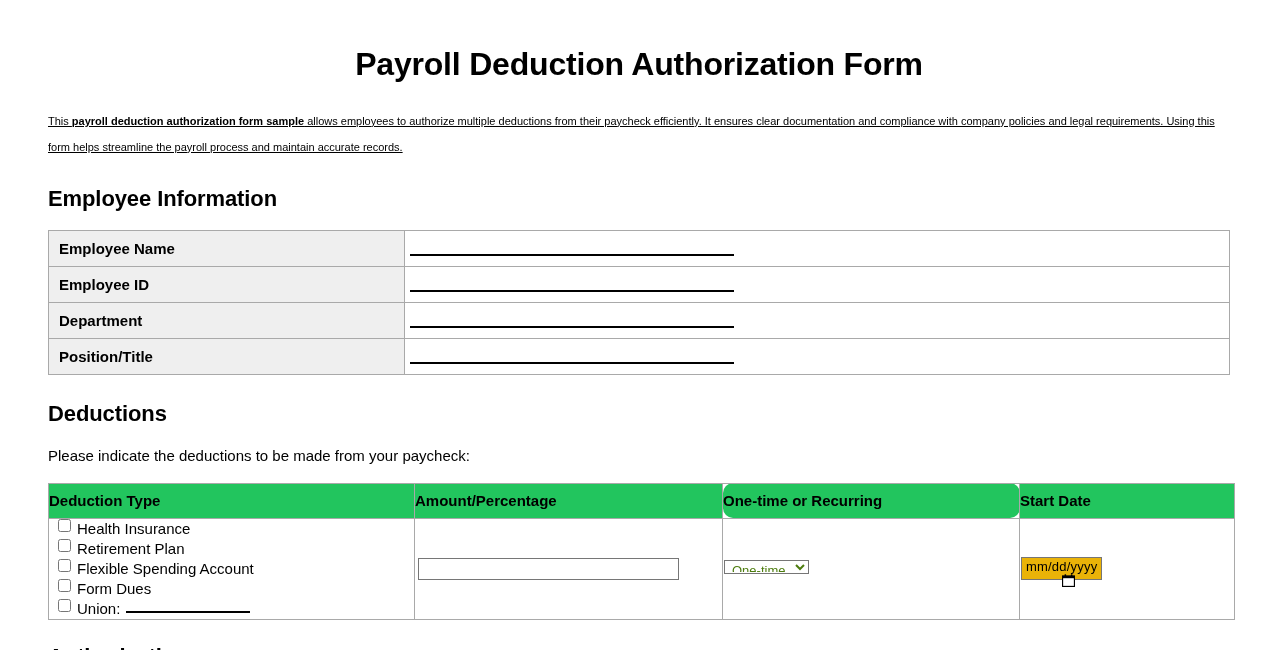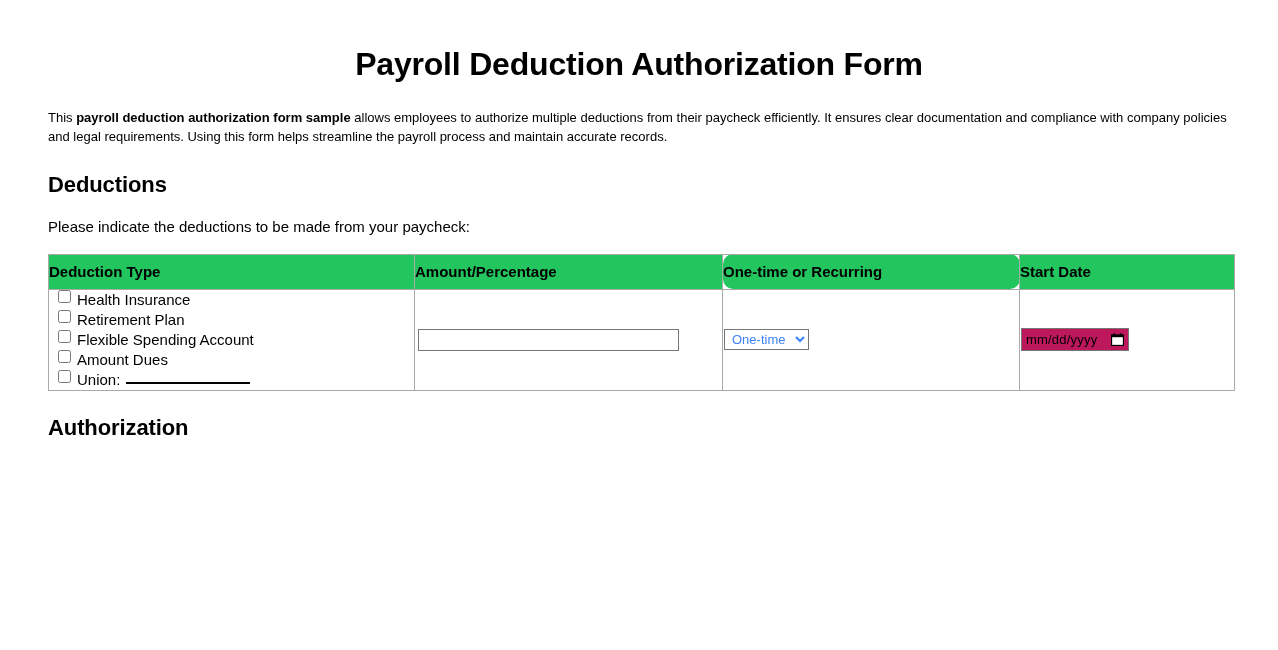--- a/index.html
+++ b/index.html
@@ -23,24 +23,25 @@
   h1.doc-title {
     font-size: 32px;
     line-height: 1.18;
     font-weight: bold;
     margin: 0;
     padding-top: 46px;
     letter-spacing: -0.2px;
     text-align: center;
   }
   p.intro {
-    font-size: 13px;
-    line-height: 19px;
+    font-size: 11px;
+    line-height: 26px;
     margin: 24px 0 0 0;
     max-width: 1182px;
+    text-decoration: underline;
   }
   p.intro b { font-weight: bold; }
   h2.section-title {
     font-size: 22px;
     font-weight: bold;
     margin: 0;
     padding-top: 26px;
     letter-spacing: -0.1px;
   }
   p.section-note {
@@ -136,35 +137,36 @@
     background: #ffffff;
     box-sizing: content-box;
     margin-left: 3px;
   }
   select.recur-select {
     font-size: 13px;
     font-family: "Liberation Sans", sans-serif;
     border: 1px solid #767676;
     background: #ffffff;
     padding: 1px 3px;
-    height: 21px;
+    height: 14px;
     margin-left: 1px;
-    color: #3b82f6;
+    color: #4d7c0f;
   }
   .date-box {
     display: inline-flex;
     align-items: center;
     border: 1px solid #767676;
-    background: #be185d;
+    background: #eab308;
     height: 19px;
     padding: 1px 4px;
     font-size: 13px;
     font-family: "Liberation Sans", sans-serif;
     margin-left: 1px;
     box-sizing: content-box;
+    flex-direction: column;
   }
   .date-text { letter-spacing: 0.2px; color: #000; }
   .cal-icon {
     margin-left: 14px;
     display: inline-flex;
     align-items: center;
   }
   h2.auth-title {
     font-size: 22px;
     font-weight: bold;
@@ -175,21 +177,42 @@
 </style>
 </head>
 <body>
 
 <div class="page">
 
   <h1 class="doc-title">Payroll Deduction Authorization Form</h1>
 
   <p class="intro"><span>This </span><b>payroll deduction authorization form sample</b><span> allows employees to authorize multiple deductions from their paycheck efficiently. It ensures clear documentation and compliance with company policies and legal requirements. Using this form helps streamline the payroll process and maintain accurate records.</span></p>
 
-
+  <h2 class="section-title">Employee Information</h2>
+
+  <table class="form-table emp-table">
+    <tbody>
+      <tr>
+        <td class="label">Employee Name</td>
+        <td class="value"><span class="blank-line"></span></td>
+      </tr>
+      <tr>
+        <td class="label">Employee ID</td>
+        <td class="value"><span class="blank-line"></span></td>
+      </tr>
+      <tr>
+        <td class="label">Department</td>
+        <td class="value"><span class="blank-line"></span></td>
+      </tr>
+      <tr>
+        <td class="label">Position/Title</td>
+        <td class="value"><span class="blank-line"></span></td>
+      </tr>
+    </tbody>
+  </table>
 
   <h2 class="section-title">Deductions</h2>
 
   <p class="section-note">Please indicate the deductions to be made from your paycheck:</p>
 
   <table class="form-table ded-table">
     <thead>
       <tr>
         <th class="col-type">Deduction Type</th>
         <th class="col-amount">Amount/Percentage</th>
@@ -208,21 +231,21 @@
             <li>
               <input type="checkbox" style="">
               <span>Retirement Plan</span>
             </li>
             <li>
               <input type="checkbox" style="">
               <span>Flexible Spending Account</span>
             </li>
             <li>
               <input type="checkbox" style="">
-              <span>Amount Dues</span>
+              <span>Form Dues</span>
             </li>
             <li>
               <input type="checkbox" style="">
               <span>Union:</span>
               <span class="other-line"></span>
             </li>
           </ul>
         </td>
         <td>
           <input type="text" class="amount-input" placeholder="" style="">

